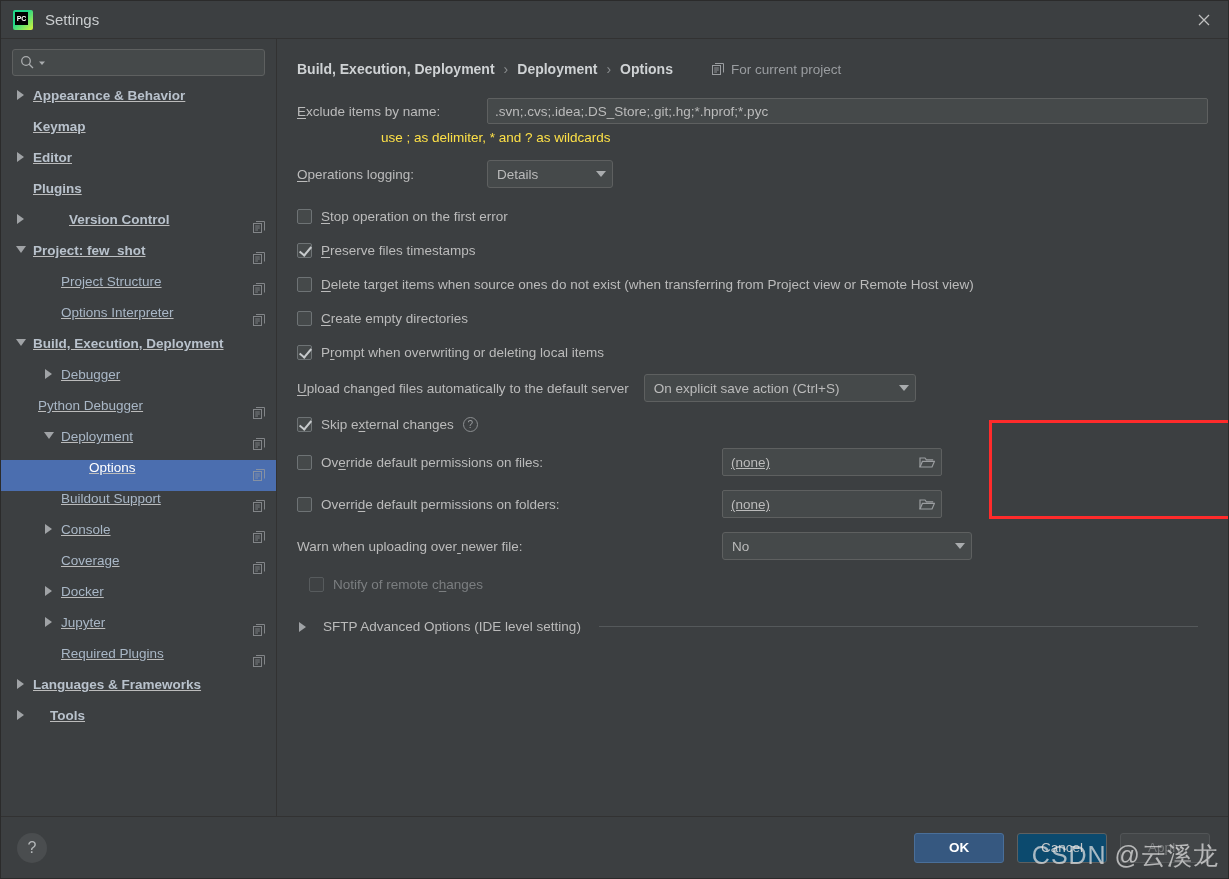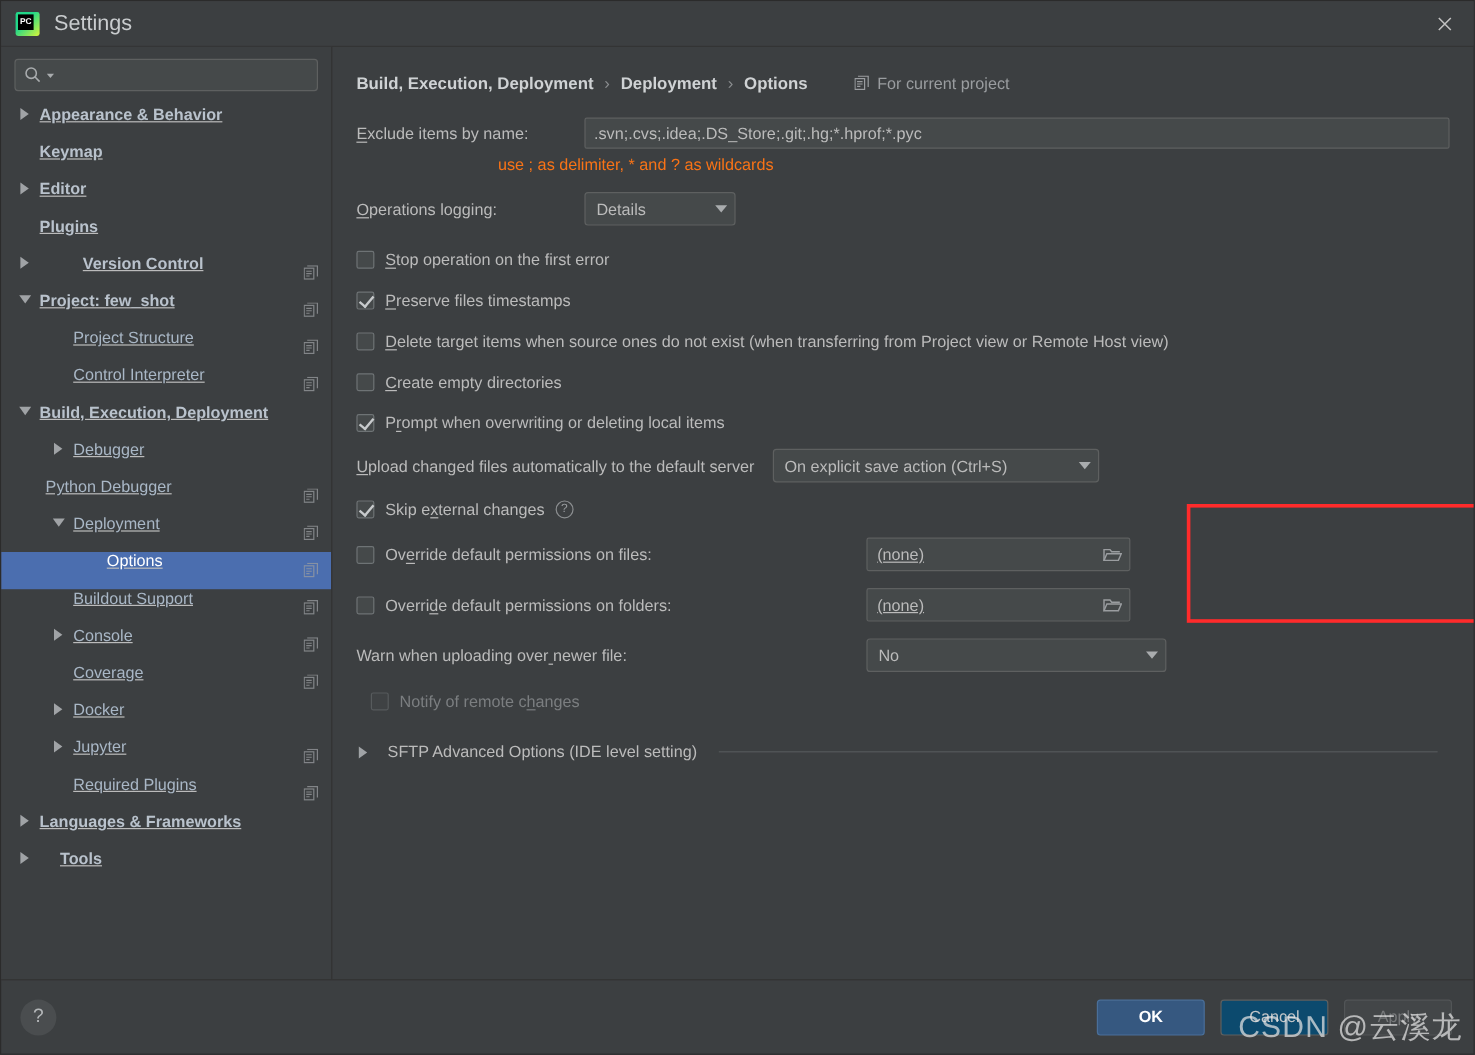--- a/index.html
+++ b/index.html
@@ -49,21 +49,21 @@
     background: #000000;
     color: #ffffff;
     font-size: 7px;
     font-weight: bold;
     line-height: 13px;
     text-align: center;
     font-family: "Liberation Sans", sans-serif;
   }
   #title-text {
     margin-left: 12px;
-    font-size: 18px;
+    font-size: 15px;
     color: #c9ccce;
   }
   #close-btn {
     position: absolute;
     right: 10px; top: 50%;
     transform: translateY(-50%);
     width: 28px; height: 28px;
     display: flex; align-items: center; justify-content: center;
     color: #c0c0c0;
     font-size: 17px;
@@ -193,22 +193,22 @@
     background: #45494a;
     border: 1px solid #5e6060;
     border-radius: 2px;
     color: #bbbbbb;
     padding: 0 7px;
     font-family: "Liberation Sans", sans-serif;
     font-size: 13.5px;
     outline: none;
   }
   #exclude-hint {
-    color: #f97316;
-    margin-left: 118px;
+    color: #fde047;
+    margin-left: 84px;
     margin-bottom: 14px;
     font-size: 13.5px;
   }
 
   
   .combo {
     height: 28px;
     background: #45494a;
     border: 1px solid #5e6060;
     border-radius: 3px;
@@ -459,21 +459,21 @@
             <span class="tree-badge">
               <svg width="13" height="13" viewBox="0 0 13 13">
                 <rect x="0.5" y="2.5" width="8" height="9" stroke="#9a9da0" stroke-width="1" fill="none"></rect>
                 <path d="M3 0.5 H11.5 V9.5" stroke="#9a9da0" stroke-width="1" fill="none"></path>
                 <path d="M2.2 5 H6.8 M2.2 7 H6.8 M2.2 9 H5" stroke="#9a9da0" stroke-width="0.9"></path>
               </svg>
             </span>
           </div>
           <div class="tree-row" style="padding-left: 42px;">
             <span class="tree-arrow"></span>
-            <span class="tree-label">Control Interpreter</span>
+            <span class="tree-label">Options Interpreter</span>
             <span class="tree-badge">
               <svg width="13" height="13" viewBox="0 0 13 13">
                 <rect x="0.5" y="2.5" width="8" height="9" stroke="#9a9da0" stroke-width="1" fill="none"></rect>
                 <path d="M3 0.5 H11.5 V9.5" stroke="#9a9da0" stroke-width="1" fill="none"></path>
                 <path d="M2.2 5 H6.8 M2.2 7 H6.8 M2.2 9 H5" stroke="#9a9da0" stroke-width="0.9"></path>
               </svg>
             </span>
           </div>
           <div class="tree-row" style="padding-left: 14px;">
             <span class="tree-arrow expanded"></span>

